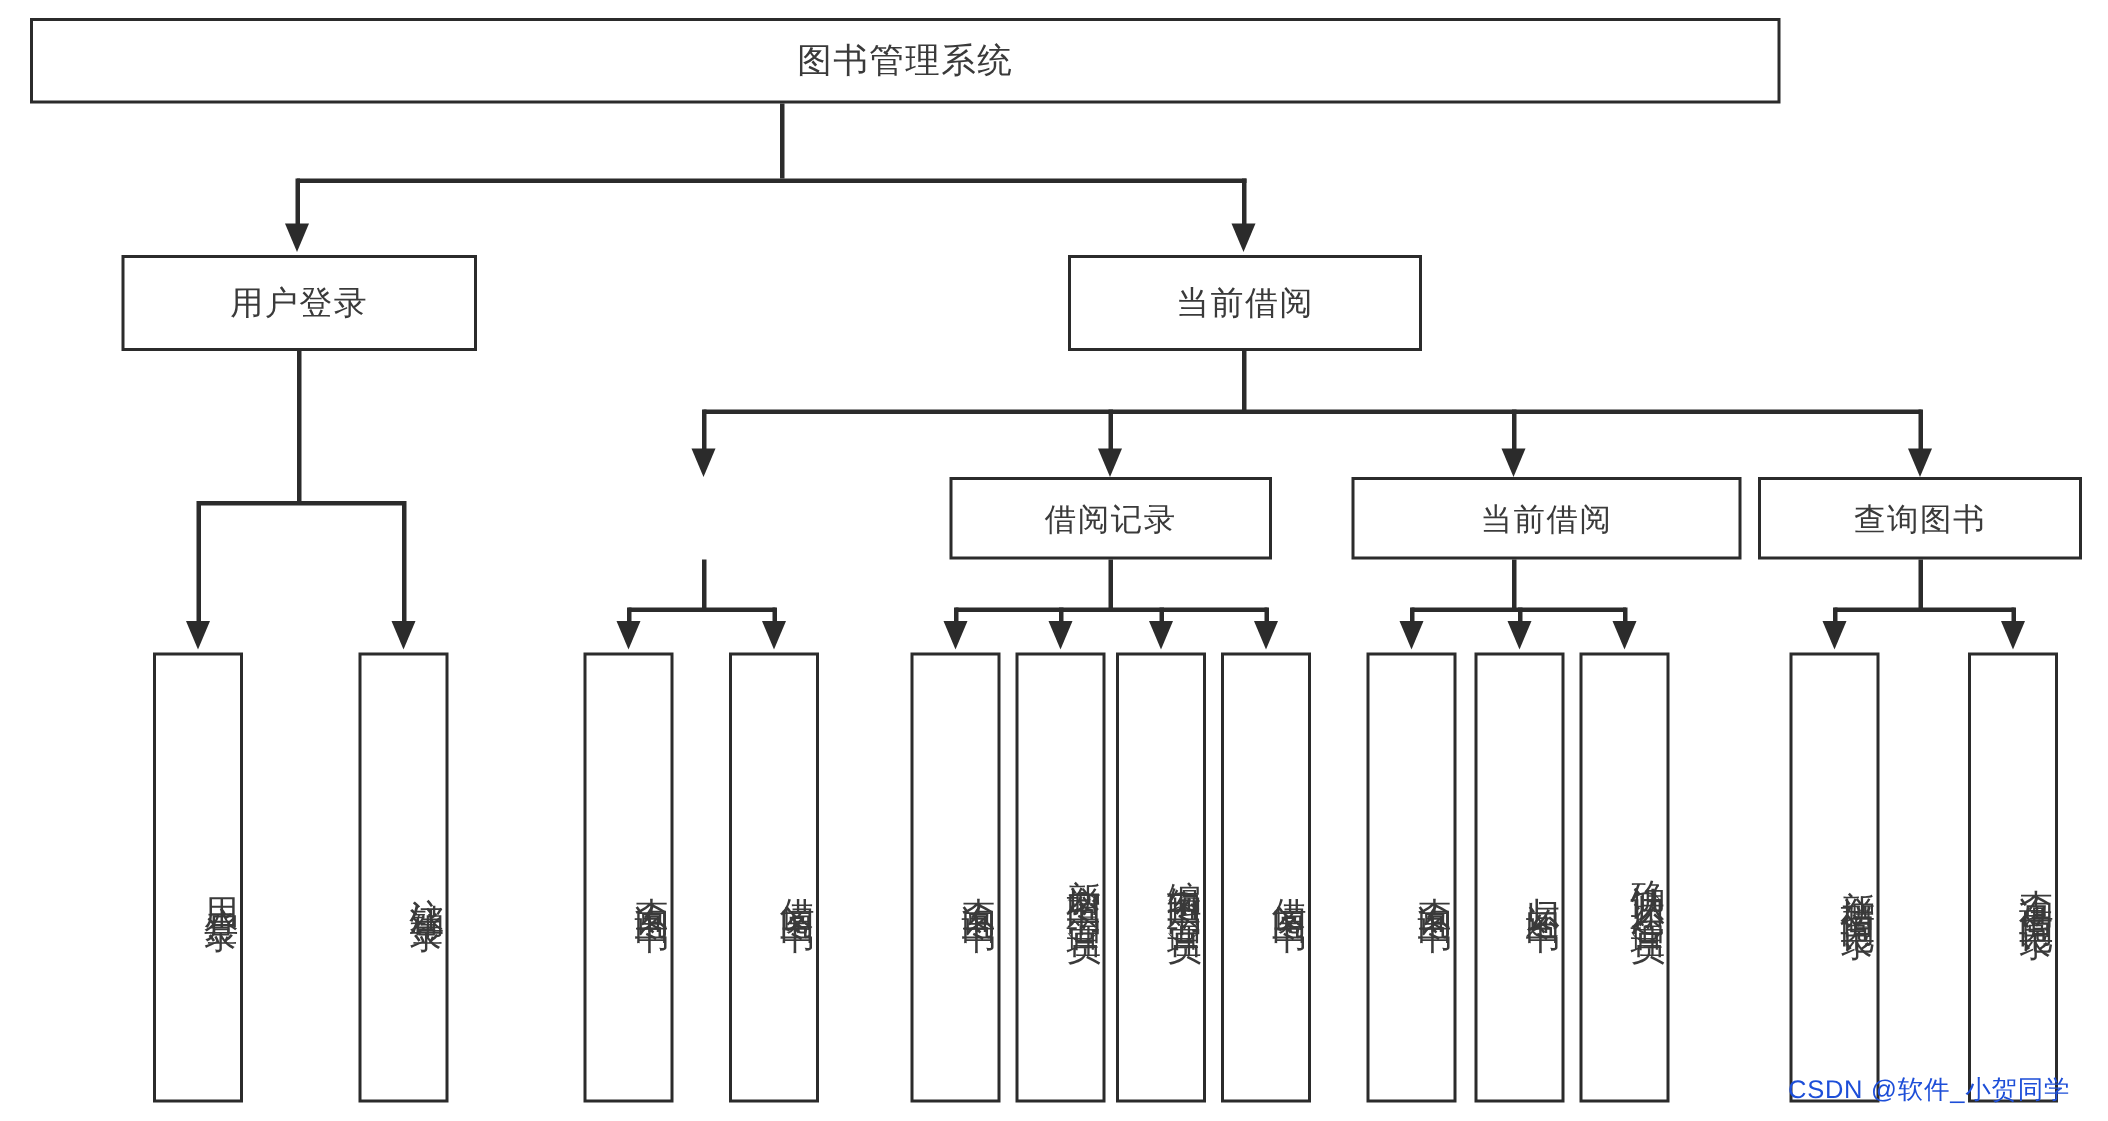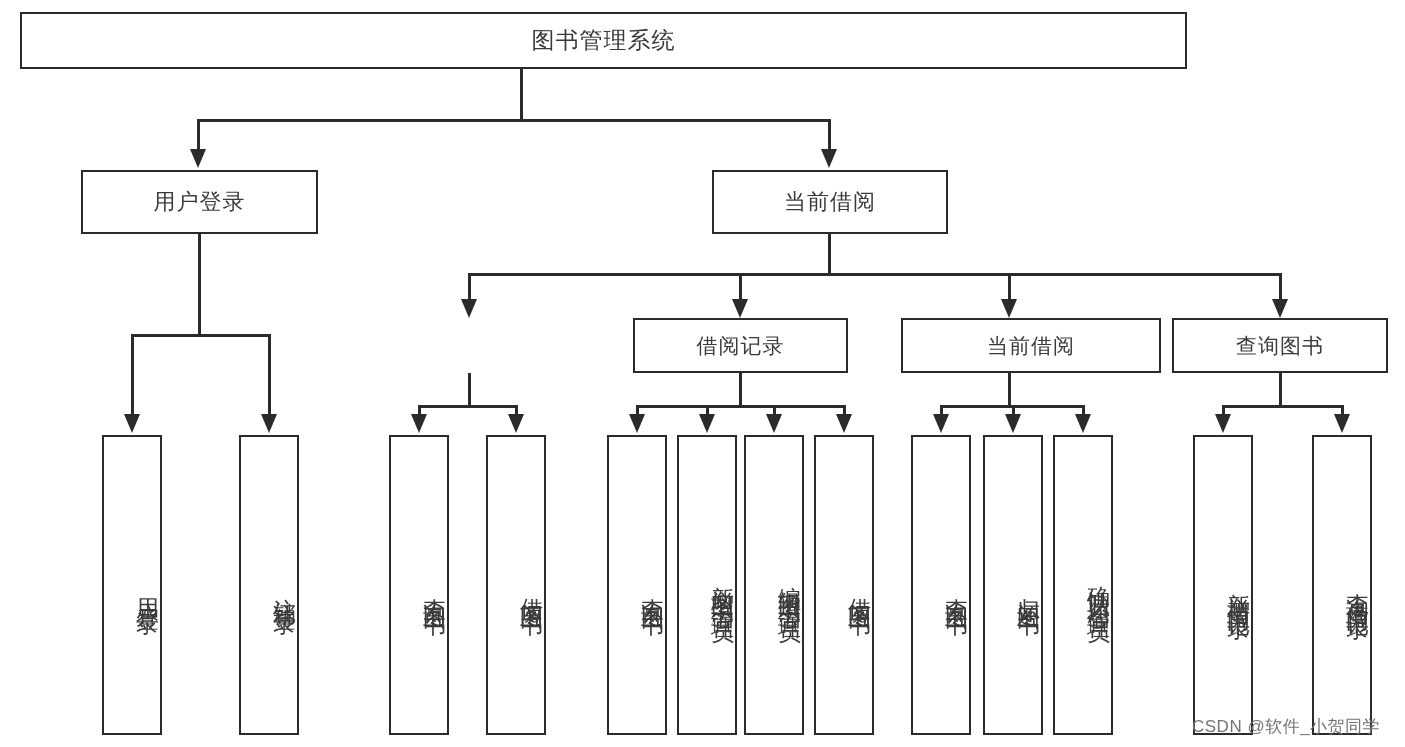--- a/index.html
+++ b/index.html
@@ -68,21 +68,21 @@
   .arrow {
     position: absolute;
     width: 0;
     height: 0;
     border-left: 8px solid transparent;
     border-right: 8px solid transparent;
     border-top: 19px solid #2b2b2b;
   }
   .watermark {
     position: absolute;
-    color: #737373;
+    color: #1d4ed8;
     font-size: 17px;
     letter-spacing: 0.5px;
     white-space: nowrap;
     user-select: none;
   }
 </style>
 </head>
 <body>
 
 <div id="canvas">

